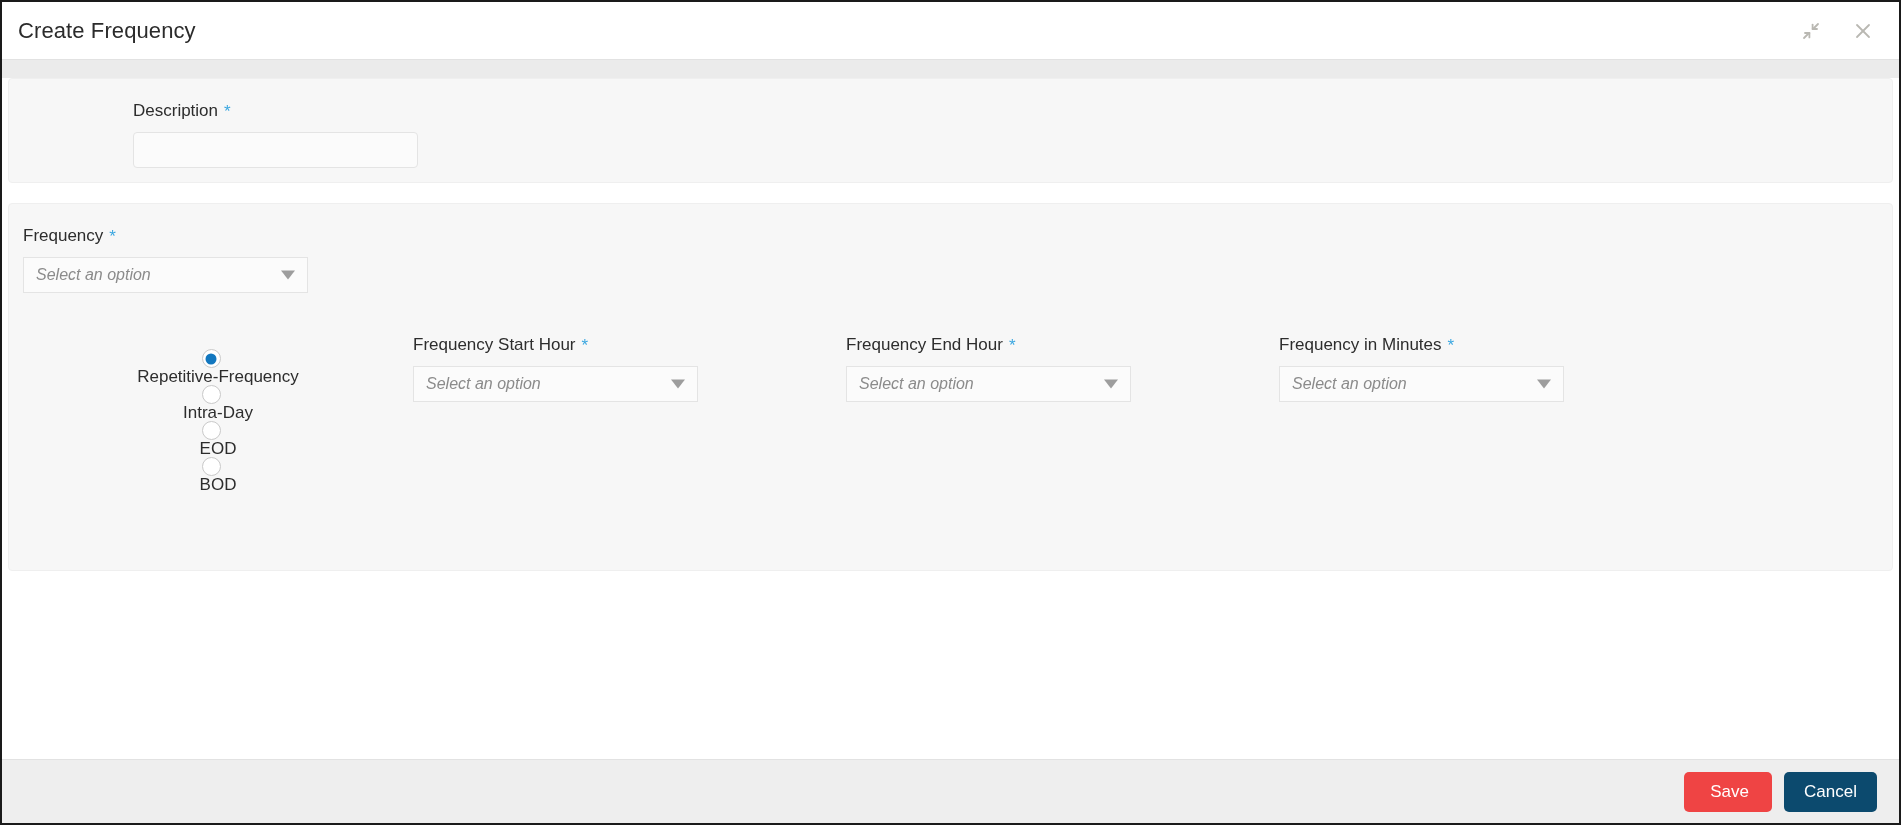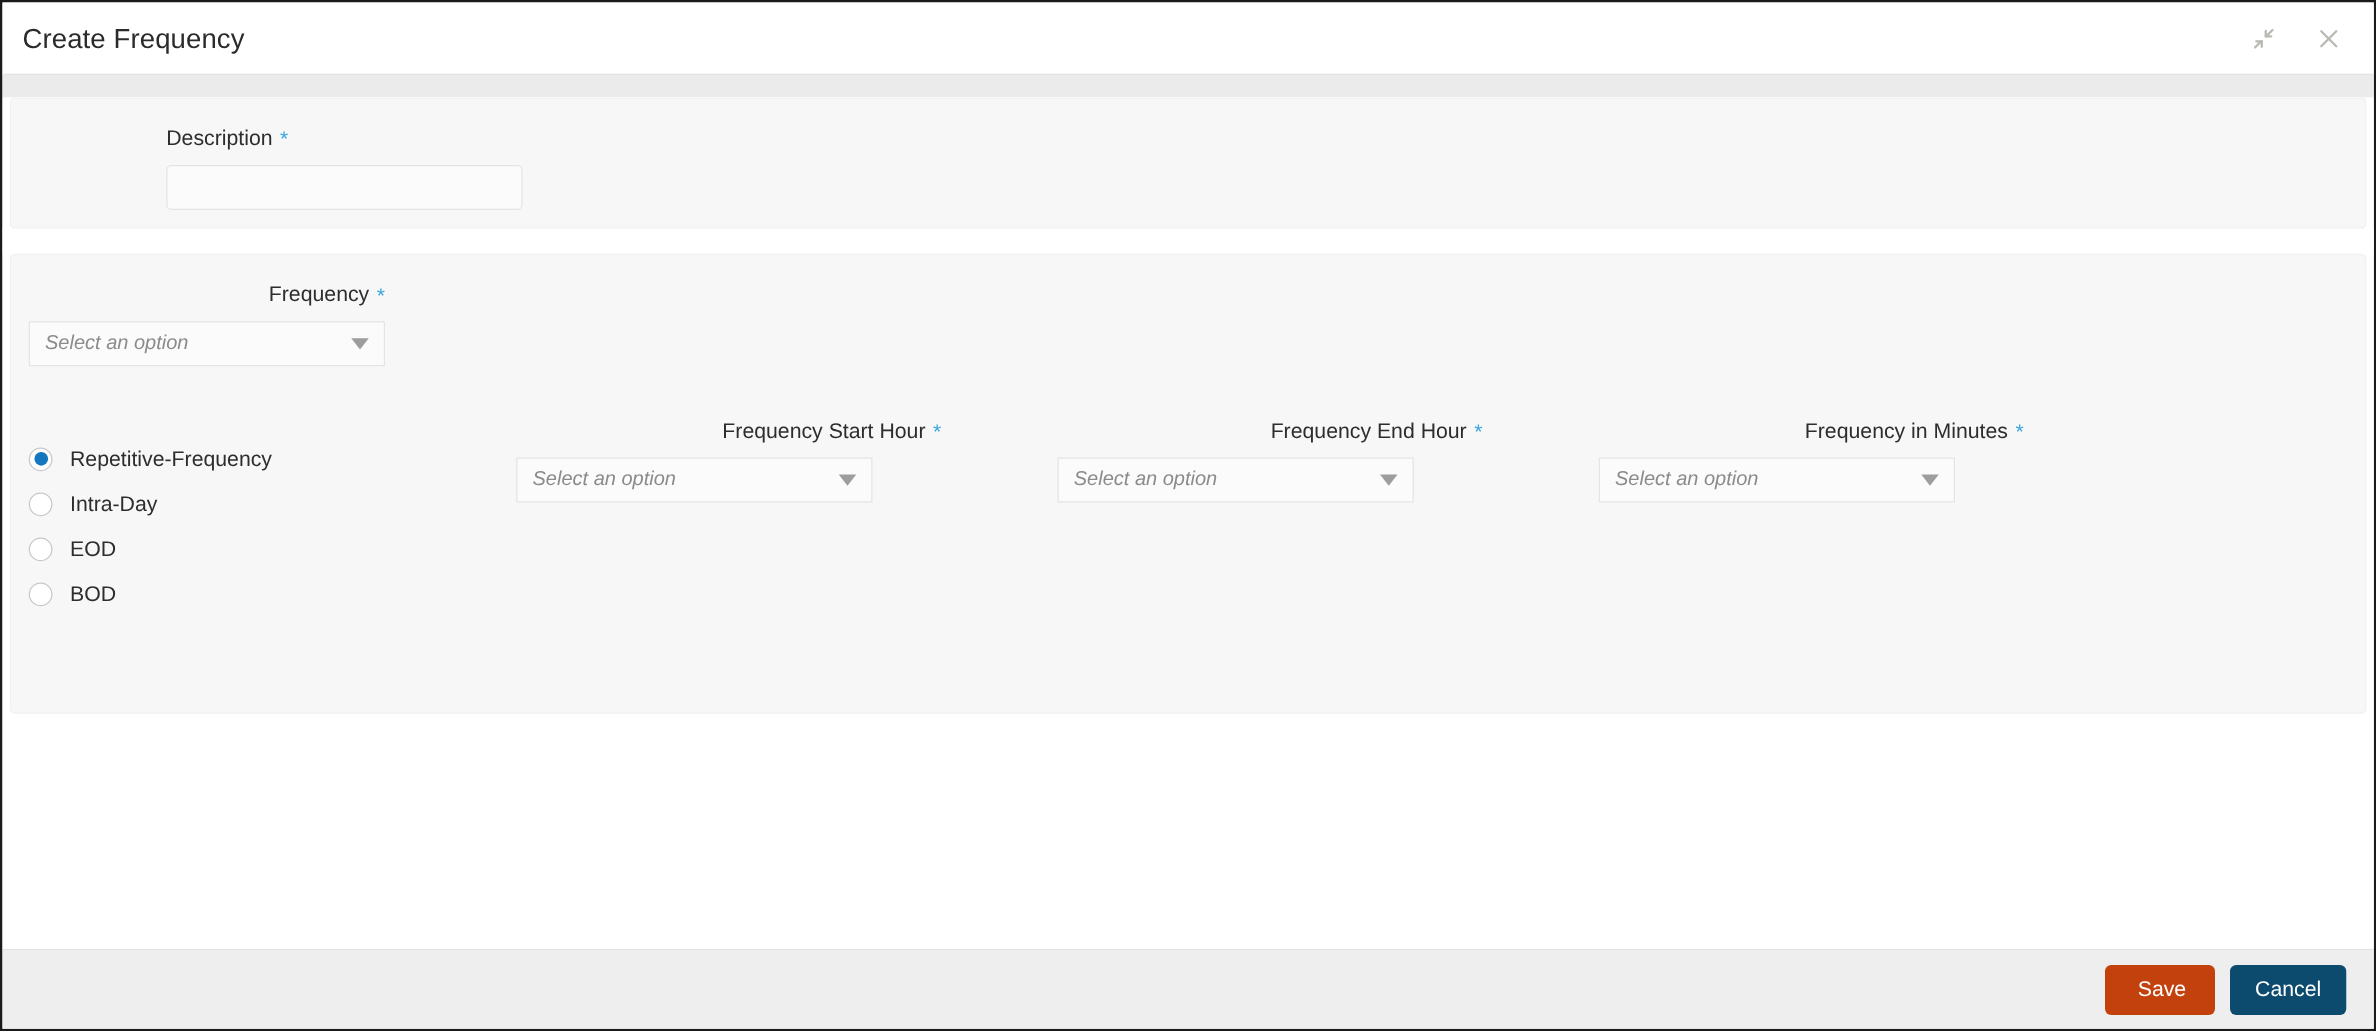--- a/index.html
+++ b/index.html
@@ -75,21 +75,20 @@
   }
   .panel-top {
     height: 105px;
     padding: 22px 0 0 14px;
   }
   .gap-white { height: 20px; background: #ffffff; }
 
   .panel-main {
     height: 368px;
     padding: 22px 0 0 14px;
-    text-align: right;
   }
 
   
   .field-label {
     font-size: 17px;
     color: #2d2d2d;
     line-height: 1;
     white-space: nowrap;
     display: inline-block;
   }
@@ -157,20 +156,21 @@
   .row-main {
     display: flex;
     margin-top: 42px;
   }
   .radio-col { width: 390px; padding-top: 14px; }
   .radio-item {
     display: flex;
     align-items: center;
     height: 36px;
     cursor: pointer;
+    flex-direction: column;
   }
   .radio-dot {
     width: 19px; height: 19px;
     border-radius: 50%;
     border: 1px solid #c9c9c9;
     background: #ffffff;
     flex: 0 0 19px;
     position: relative;
     margin-right: 14px;
   }
@@ -210,21 +210,21 @@
     height: 40px;
     min-width: 88px;
     border: none;
     border-radius: 5px;
     font-size: 17px;
     color: #ffffff;
     font-family: "Liberation Sans", sans-serif;
     cursor: pointer;
     padding: 0 20px;
   }
-  .btn-save { background: #c2410c; padding-left: 23px; }
+  .btn-save { background: #ef4444; padding-left: 23px; }
   .btn-cancel { background: #0c4a6e; }
 </style>
 </head>
 <body>
 
 <div class="window">
 
   <div class="titlebar">
     <div class="title-text">Create Frequency</div>
     <div class="titlebar-actions">

